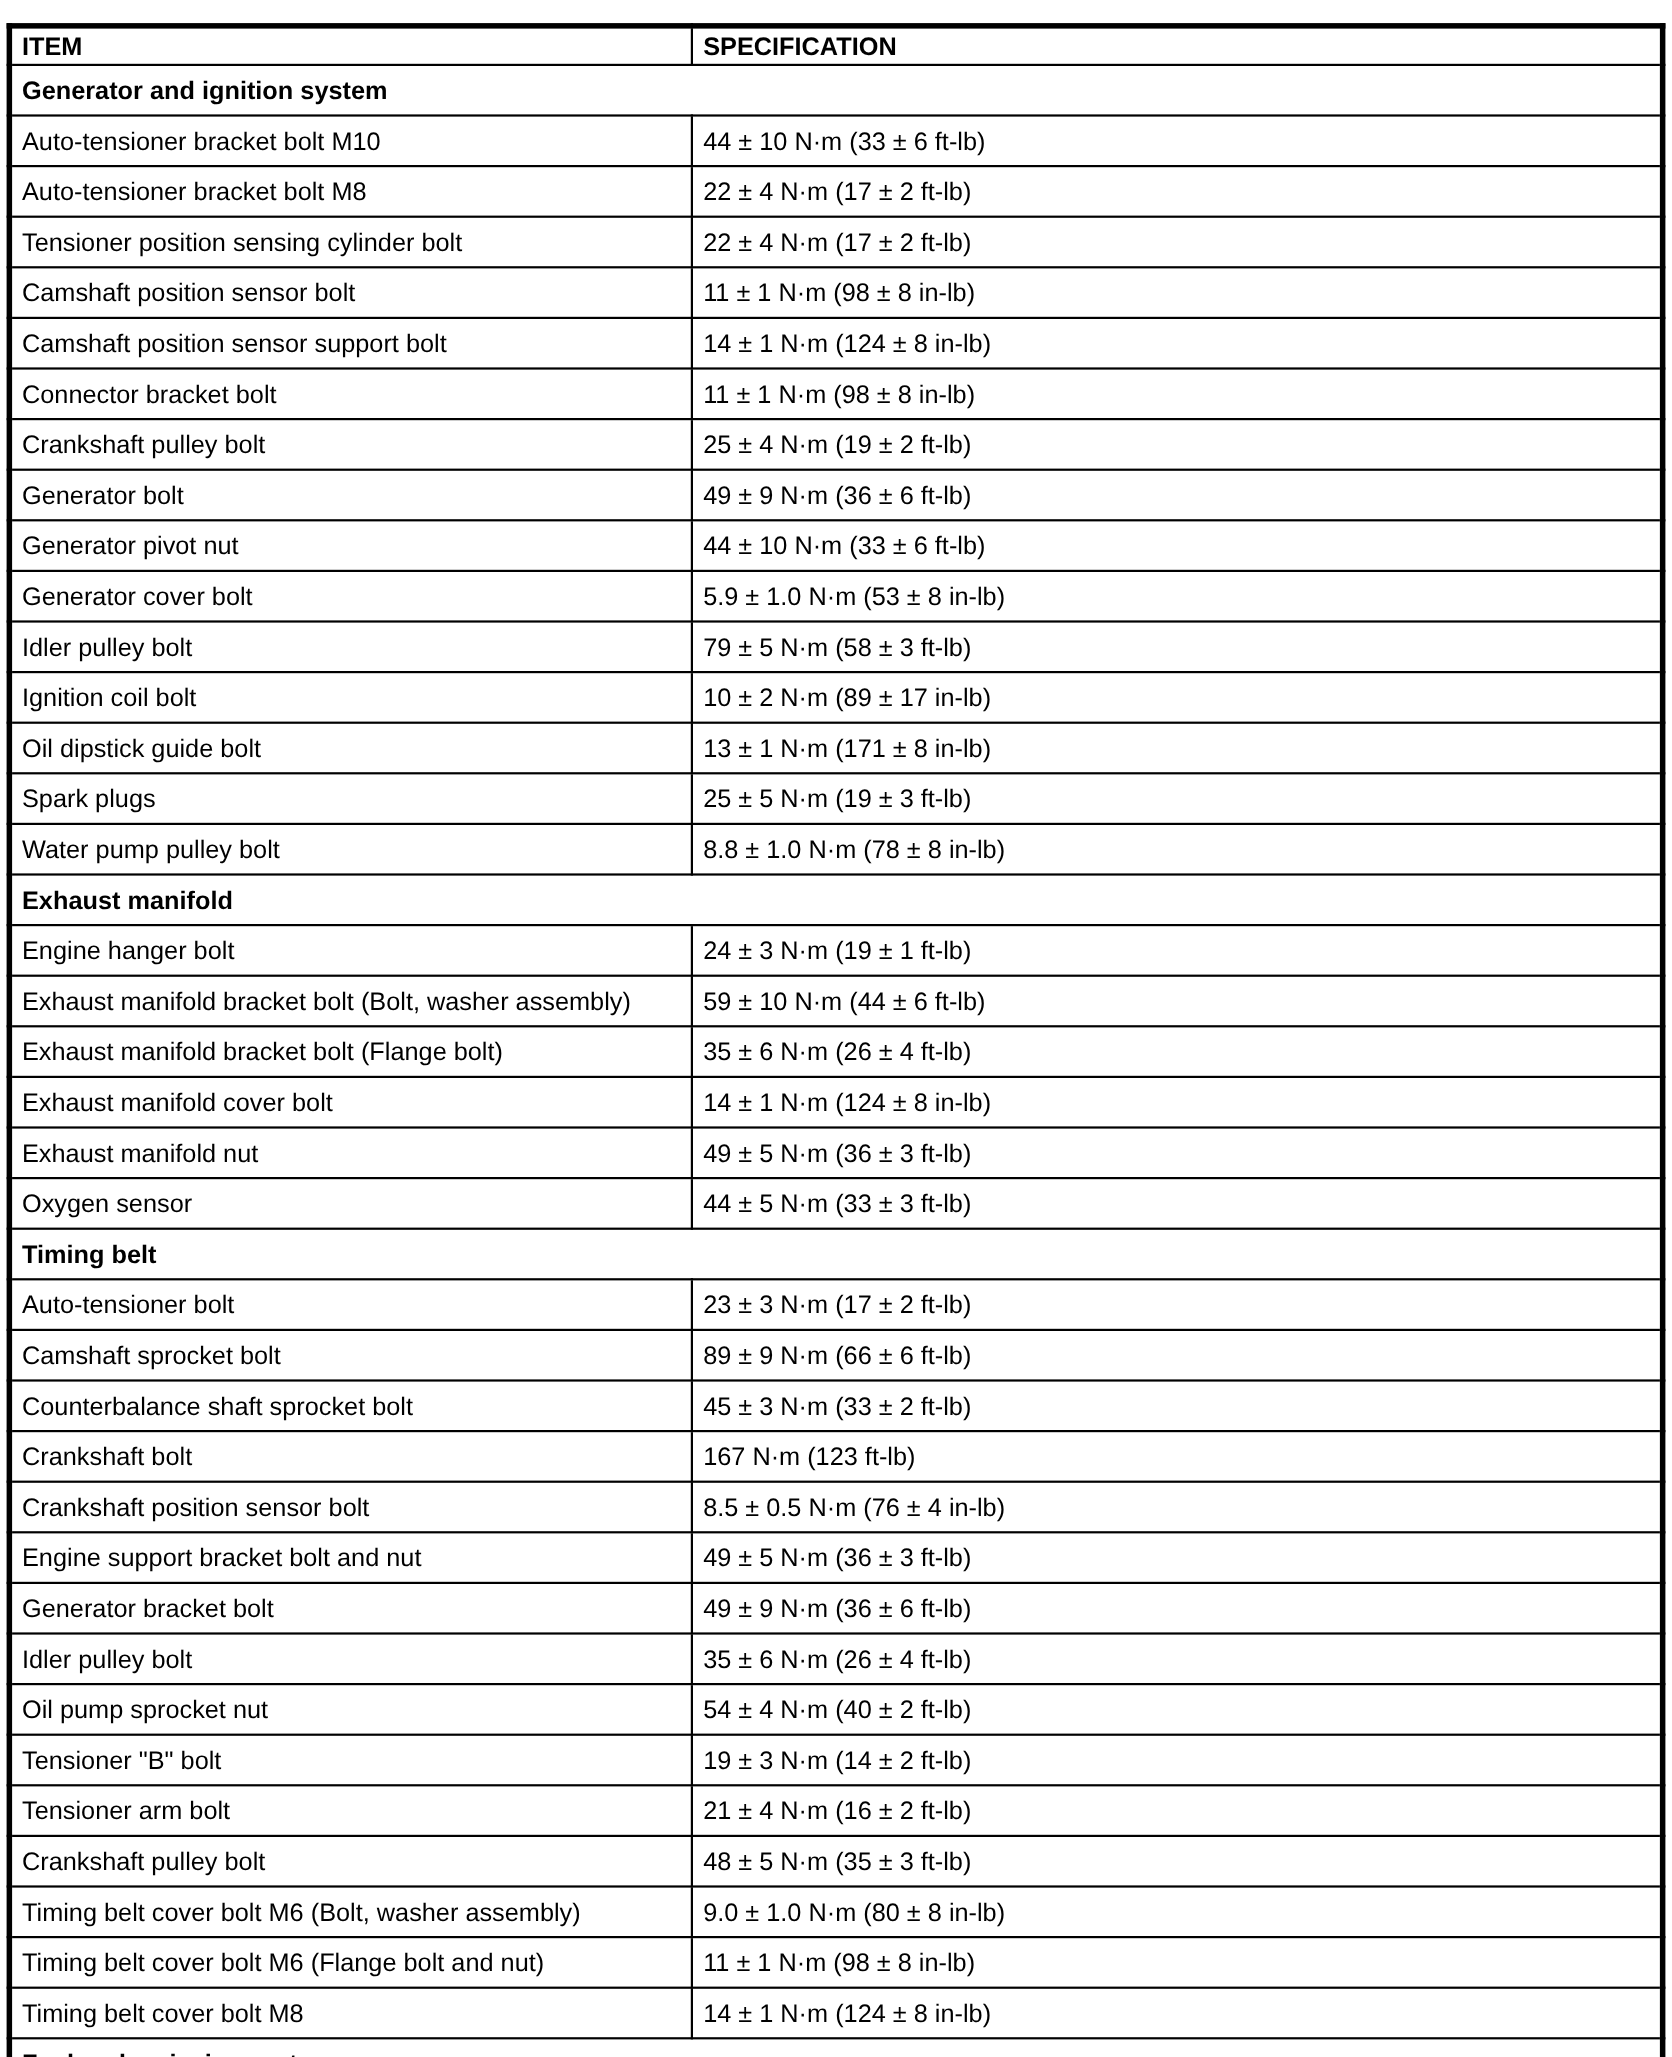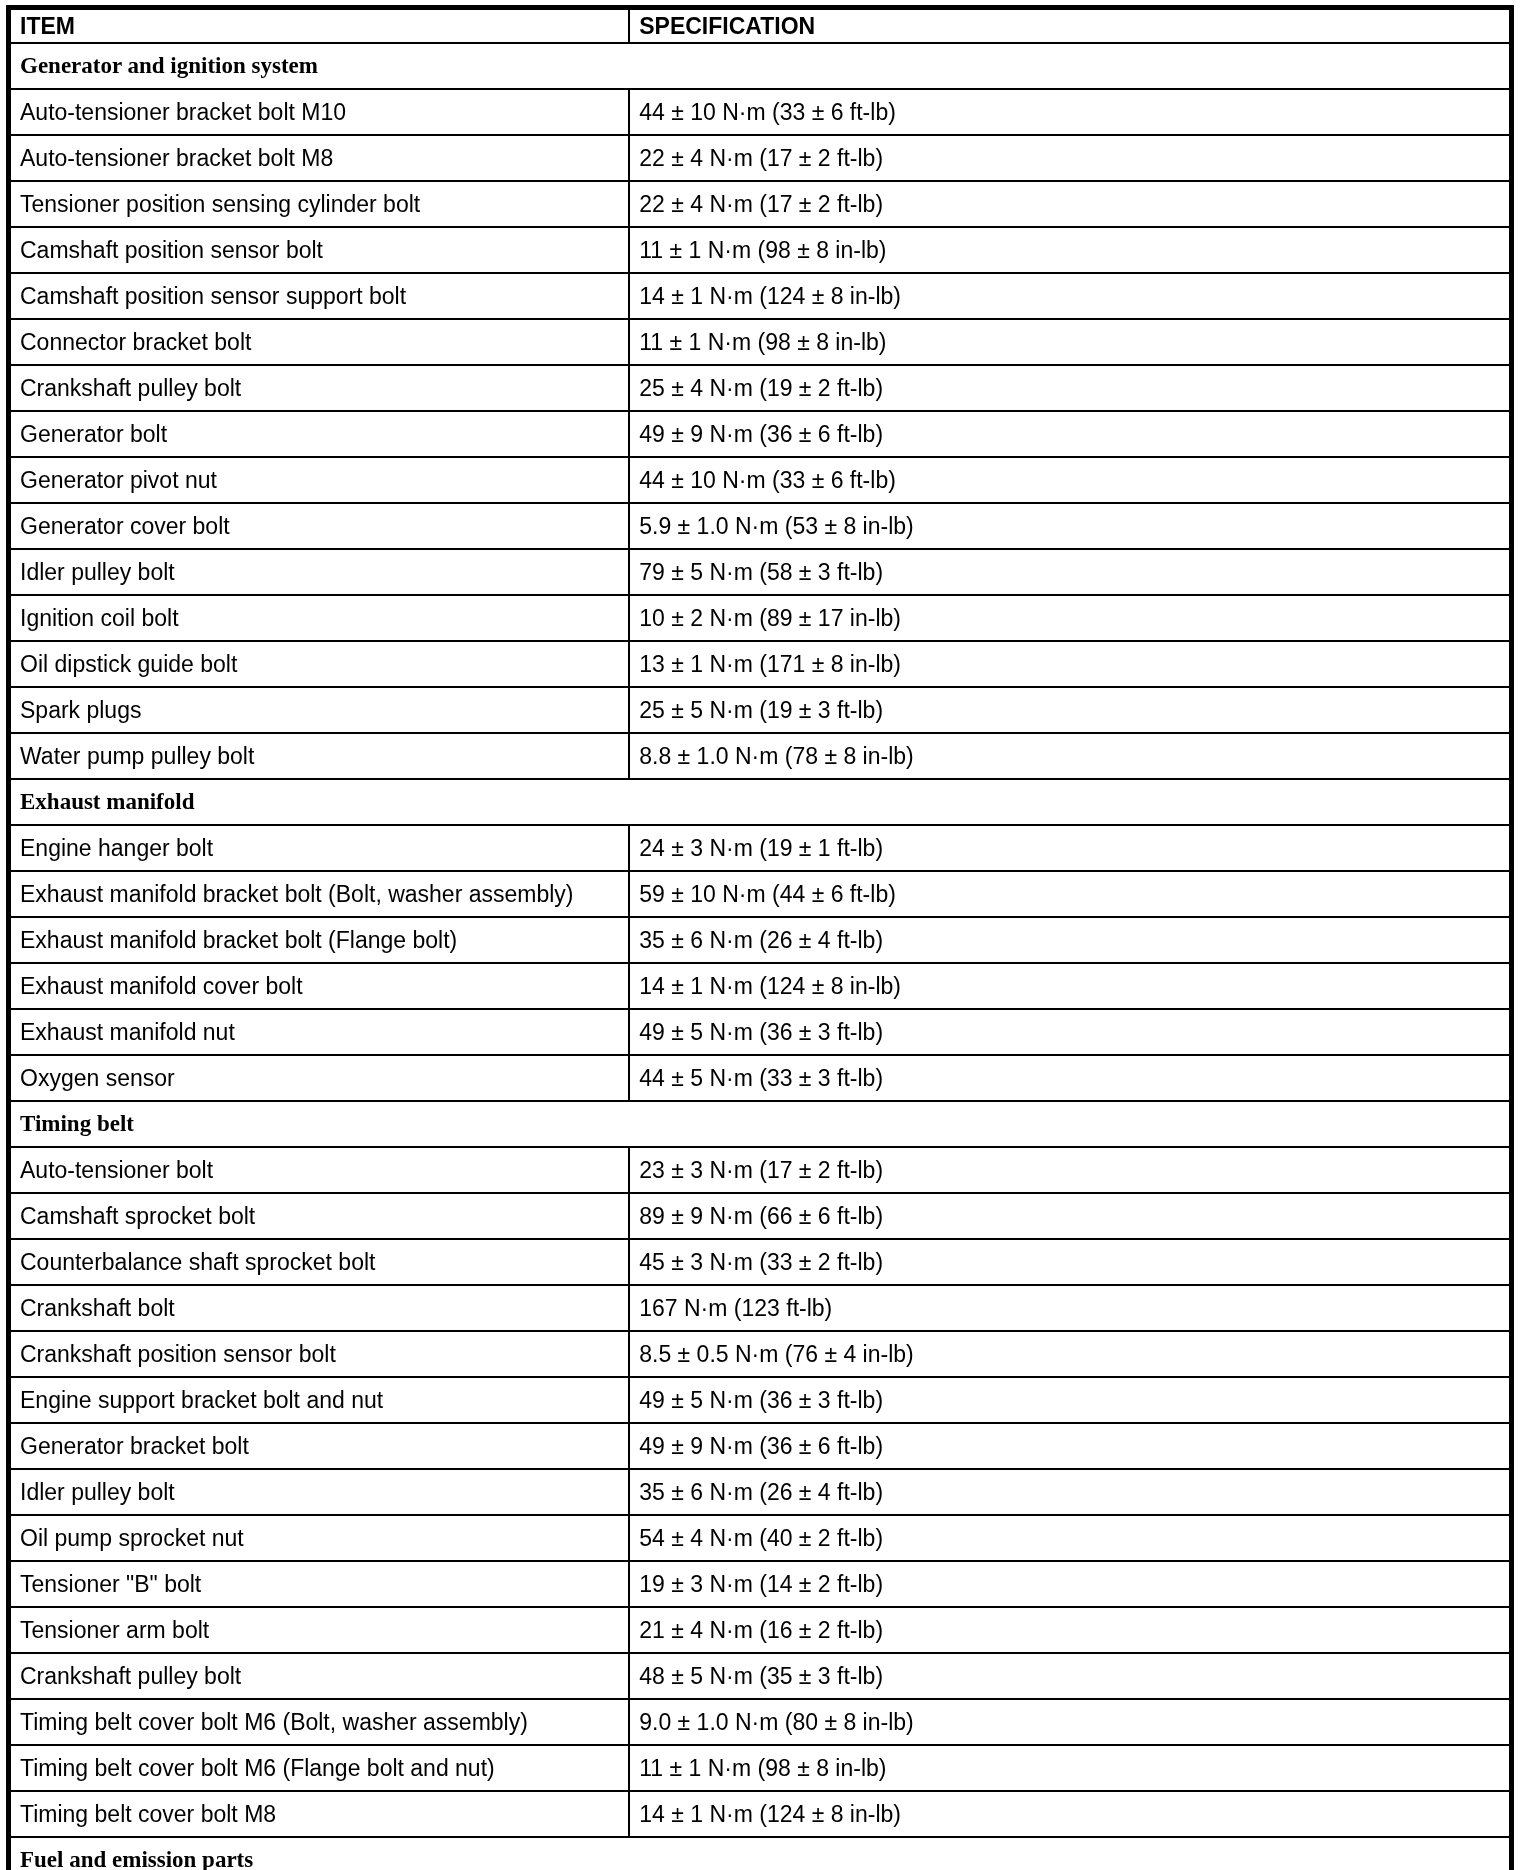--- a/index.html
+++ b/index.html
@@ -8,21 +8,21 @@
     background: #ffffff;
     width: 1520px;
     height: 1870px;
     font-family: "Liberation Sans", sans-serif;
     color: #000000;
   }
   .page {
     box-sizing: border-box;
     width: 1520px;
     height: 1870px;
-    padding: 5px 6px;
+    padding: 21px 6px;
   }
   table.spec-table {
     width: 100%;
     height: 100%;
     border-collapse: collapse;
     table-layout: fixed;
   }
   table.spec-table, table.spec-table th, table.spec-table td {
     border: 2px solid #000000;
   }
@@ -39,21 +39,20 @@
     overflow: hidden;
   }
   thead th {
     font-weight: bold;
     height: 28px;
     border-bottom-width: 3px;
   }
   td.section-title {
     font-weight: bold;
     height: 40px;
-    font-family: Liberation Serif, serif;
   }
   td.item-cell, td.spec-cell {
     height: 40px;
     font-weight: normal;
   }
   col.item-col { width: 41.3%; }
   col.spec-col { width: 58.7%; }
 </style>
 </head>
 <body>

